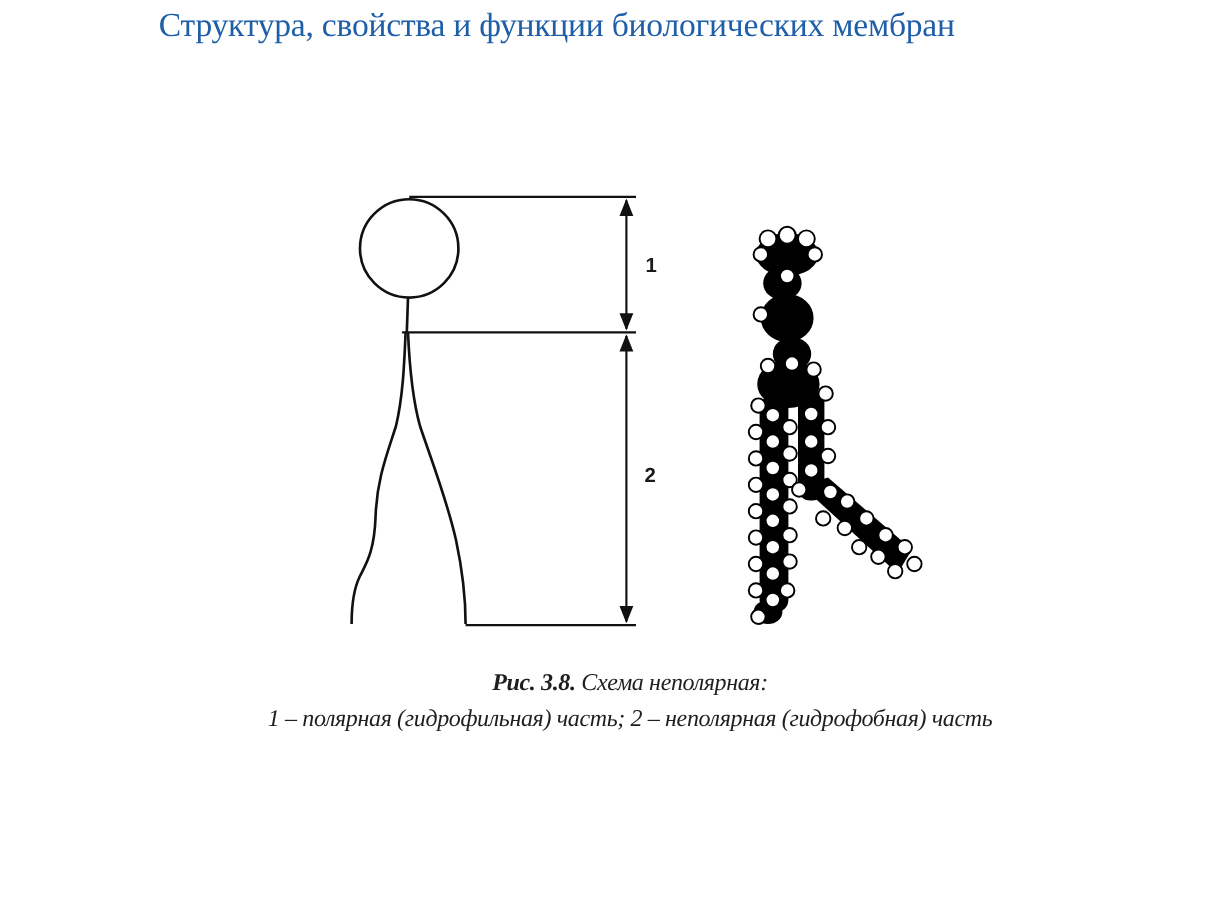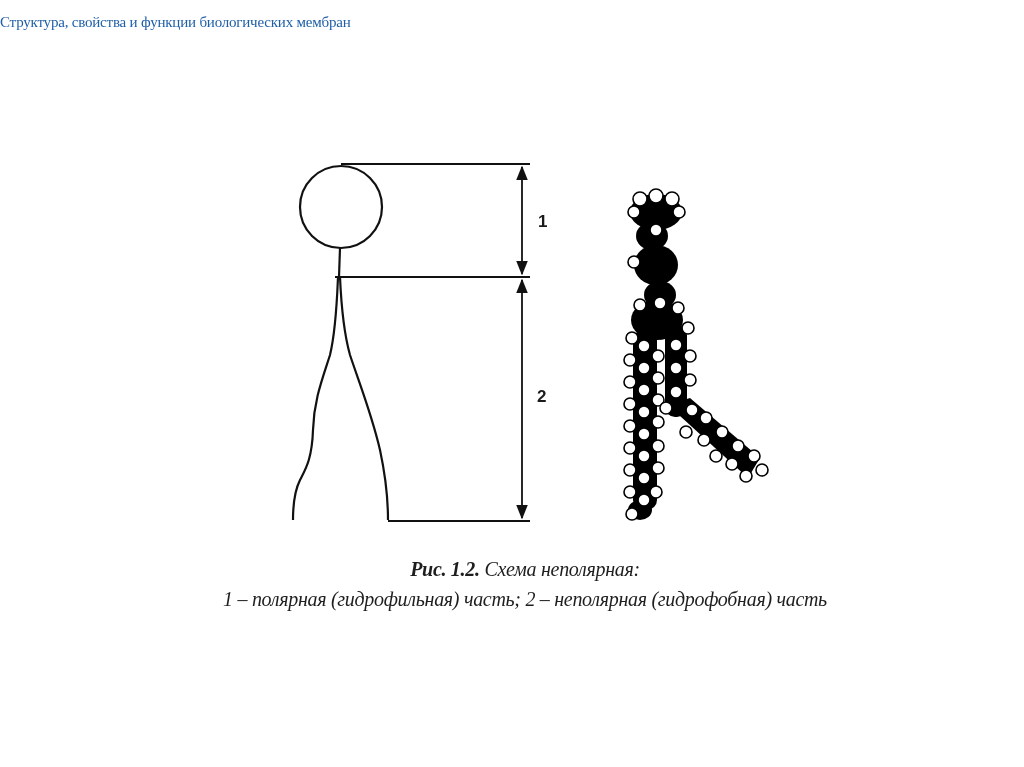--- a/index.html
+++ b/index.html
@@ -1,22 +1,22 @@
 <!DOCTYPE html>
 <html><head>
   <meta charset="utf-8">
   <style>
     html, body { margin: 0; padding: 0; }
     body {
       width: 1024px; height: 767px; background: #ffffff; position: relative; overflow: hidden;
       font-family: "Liberation Serif", serif;
     }
     .slide-title {
-      position: absolute; left: 0; top: 6px; width: 928px; text-align: left;
-      font-family: "Liberation Serif", serif; font-size: 15px; line-height: 32px;
+      position: absolute; left: 0; top: 6px; width: 928px; text-align: center;
+      font-family: "Liberation Serif", serif; font-size: 28px; line-height: 32px;
       letter-spacing: -0.2px;
     }
     .figure { position: absolute; left: 0; top: 0; width: 1024px; height: 767px; }
     .caption {
       position: absolute; left: 0; width: 1050px; text-align: center;
       font-family: "Liberation Serif", serif; font-style: italic; font-size: 20px; color: #1e1e1e;
       letter-spacing: -0.3px;
     }
     .caption-line-1 { top: 558px; }
     .caption-line-2 { top: 588px; }
@@ -132,16 +132,16 @@
       <circle cx="746" cy="476" r="6"></circle>
       <circle cx="762" cy="470" r="6"></circle>
     </g>
   </g>
 </svg>
 
 <div class="dim-label" style="left:538px; top:212px;">1</div>
 <div class="dim-label" style="left:537px; top:387px;">2</div>
 
 <div class="caption caption-line-1">
-  <b>Рис. 1.2.</b>
+  <b>Рис. 3.8.</b>
   <span>Схема неполярная:</span>
 </div>
 <div class="caption caption-line-2">1 – полярная (гидрофильная) часть; 2 – неполярная (гидрофобная) часть</div>
 
 </body></html>

